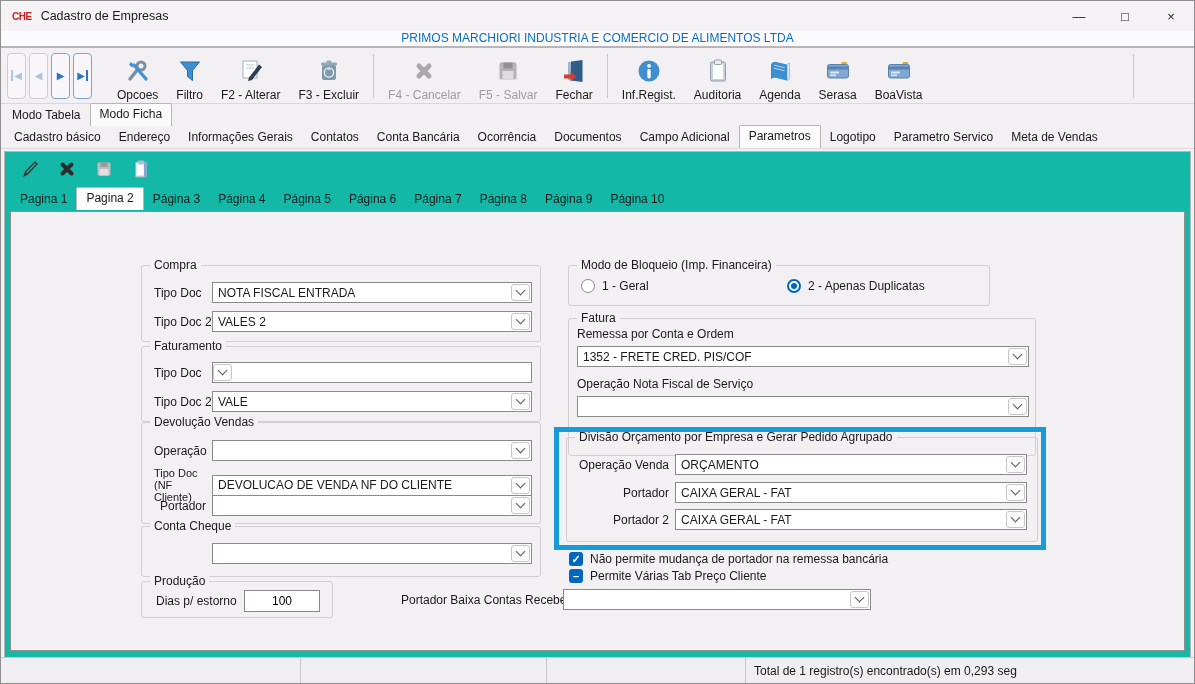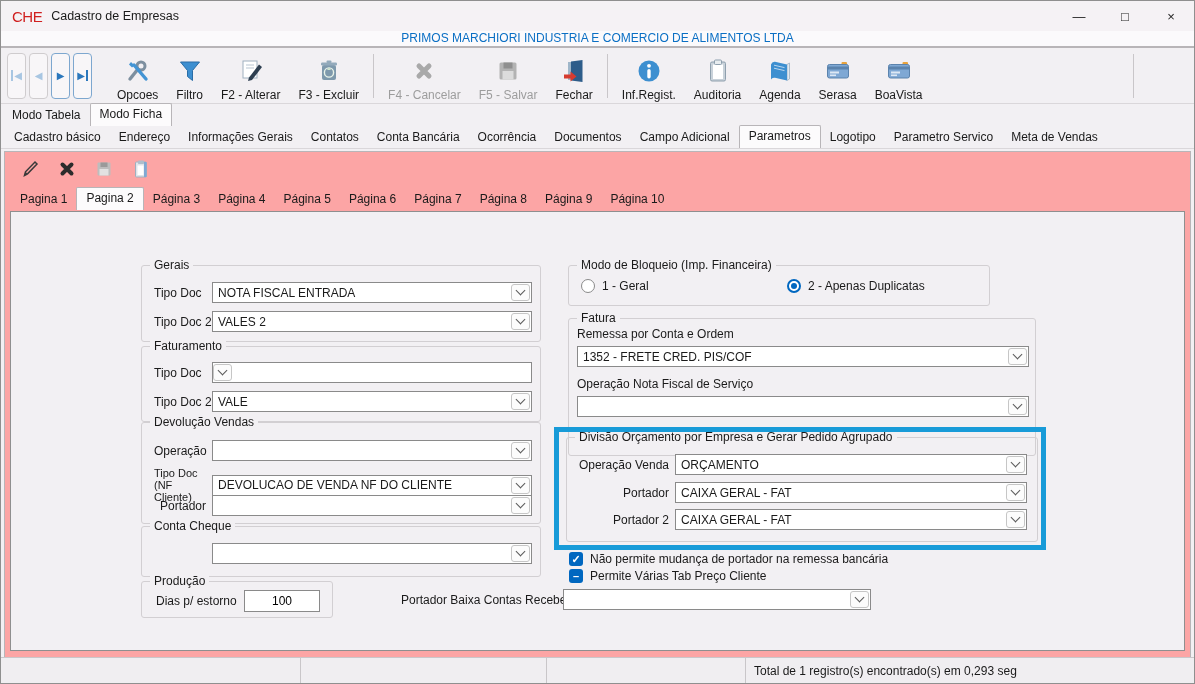--- a/index.html
+++ b/index.html
@@ -2,21 +2,21 @@
 <html><head>
 <meta charset="utf-8">
 <style>
   *{box-sizing:border-box;margin:0;padding:0}
   html,body{width:1195px;height:684px;background:#d9d6d9}
   body{font-family:"Liberation Sans",sans-serif;font-size:12px;color:#1a1a1a}
   .window{position:relative;width:1195px;height:684px;background:#f2f0f3;border:1px solid #8f8f8f;overflow:hidden}
 
   
   .titlebar{height:30px;background:#f5f2f5;display:flex;align-items:center}
-  .app-logo{color:#d01f1f;font-weight:normal;font-size:15px;margin:0 9px 0 11px;letter-spacing:-.5px}
+  .app-logo{color:#d01f1f;font-weight:bold;font-size:10px;margin:0 9px 0 11px;letter-spacing:-.5px}
   .title{font-size:12.5px}
   .win-controls{margin-left:auto;display:flex;height:100%}
   .win-btn{width:46px;display:flex;align-items:center;justify-content:center;font-size:13px;color:#222}
 
   
   .company-bar{height:17px;background:#fbfafc;text-align:center;color:#0a6fc4;line-height:15px;border-bottom:2px solid #b8b5b8}
 
   
   .toolbar{height:56px;display:flex;align-items:center;padding:2px 4px;background:#f2f0f3;border-bottom:1px solid #dad7da}
   .nav-group{display:flex;gap:3px;margin:0 16px 0 2px}
@@ -32,21 +32,21 @@
   .icon20{width:20px;height:20px;display:block}
 
   
   .tabs{display:flex;align-items:flex-end}
   .mode-tabs{height:22px;padding-left:2px}
   .section-tabs{height:23px;padding-left:4px;border-bottom:1px solid #dad7da}
   .tab{padding:3px 9px 4px;white-space:nowrap}
   .tab.active{background:#fcfbfc;border:1px solid #b8b5b8;border-bottom:none;border-radius:2px 2px 0 0;padding-bottom:5px}
 
   
-  .panel{position:absolute;left:3px;right:3px;top:150px;height:507px;border:1px solid #b8b5b8;background:#fca5a5}
+  .panel{position:absolute;left:3px;right:3px;top:150px;height:507px;border:1px solid #b8b5b8;background:#14b8a6}
   .mini-toolbar{height:33px;display:flex;align-items:center;gap:15px;padding-left:14px}
   .mini-btn{width:22px;height:22px;display:flex;align-items:center;justify-content:center}
   .page-tabs{height:25px;display:flex;align-items:flex-end;padding-left:6px}
   .content{position:absolute;left:5px;right:5px;top:59px;bottom:6px;border:1px solid #8f8f8f;background:#f2f0f3}
 
   
   .group{position:absolute;border:1px solid #d2cfd2;border-radius:3px}
   .gtitle{position:absolute;top:-8px;left:8px;background:#f2f0f3;padding:0 4px;white-space:nowrap}
   .frow{position:absolute;display:flex;align-items:center}
   .flabel{white-space:nowrap}
@@ -281,21 +281,21 @@
       <div class="tab">Página 6</div>
       <div class="tab">Página 7</div>
       <div class="tab">Página 8</div>
       <div class="tab">Página 9</div>
       <div class="tab">Página 10</div>
     </div>
 
     <div class="content">
 
       <div class="group" style="left:130px;top:53px;width:400px;height:77px">
-        <span class="gtitle">Gerais</span>
+        <span class="gtitle">Compra</span>
         <div class="frow" style="left:12px;top:16px;width:378px">
           <span class="flabel" style="width:58px">Tipo Doc</span>
           <div class="combo" style="width:320px">
             <span class="ctext">NOTA FISCAL ENTRADA</span>
             <span class="cbtn">
                 <span class="chev"></span>
               </span>
           </div>
         </div>
         <div class="frow" style="left:12px;top:45px;width:378px">

